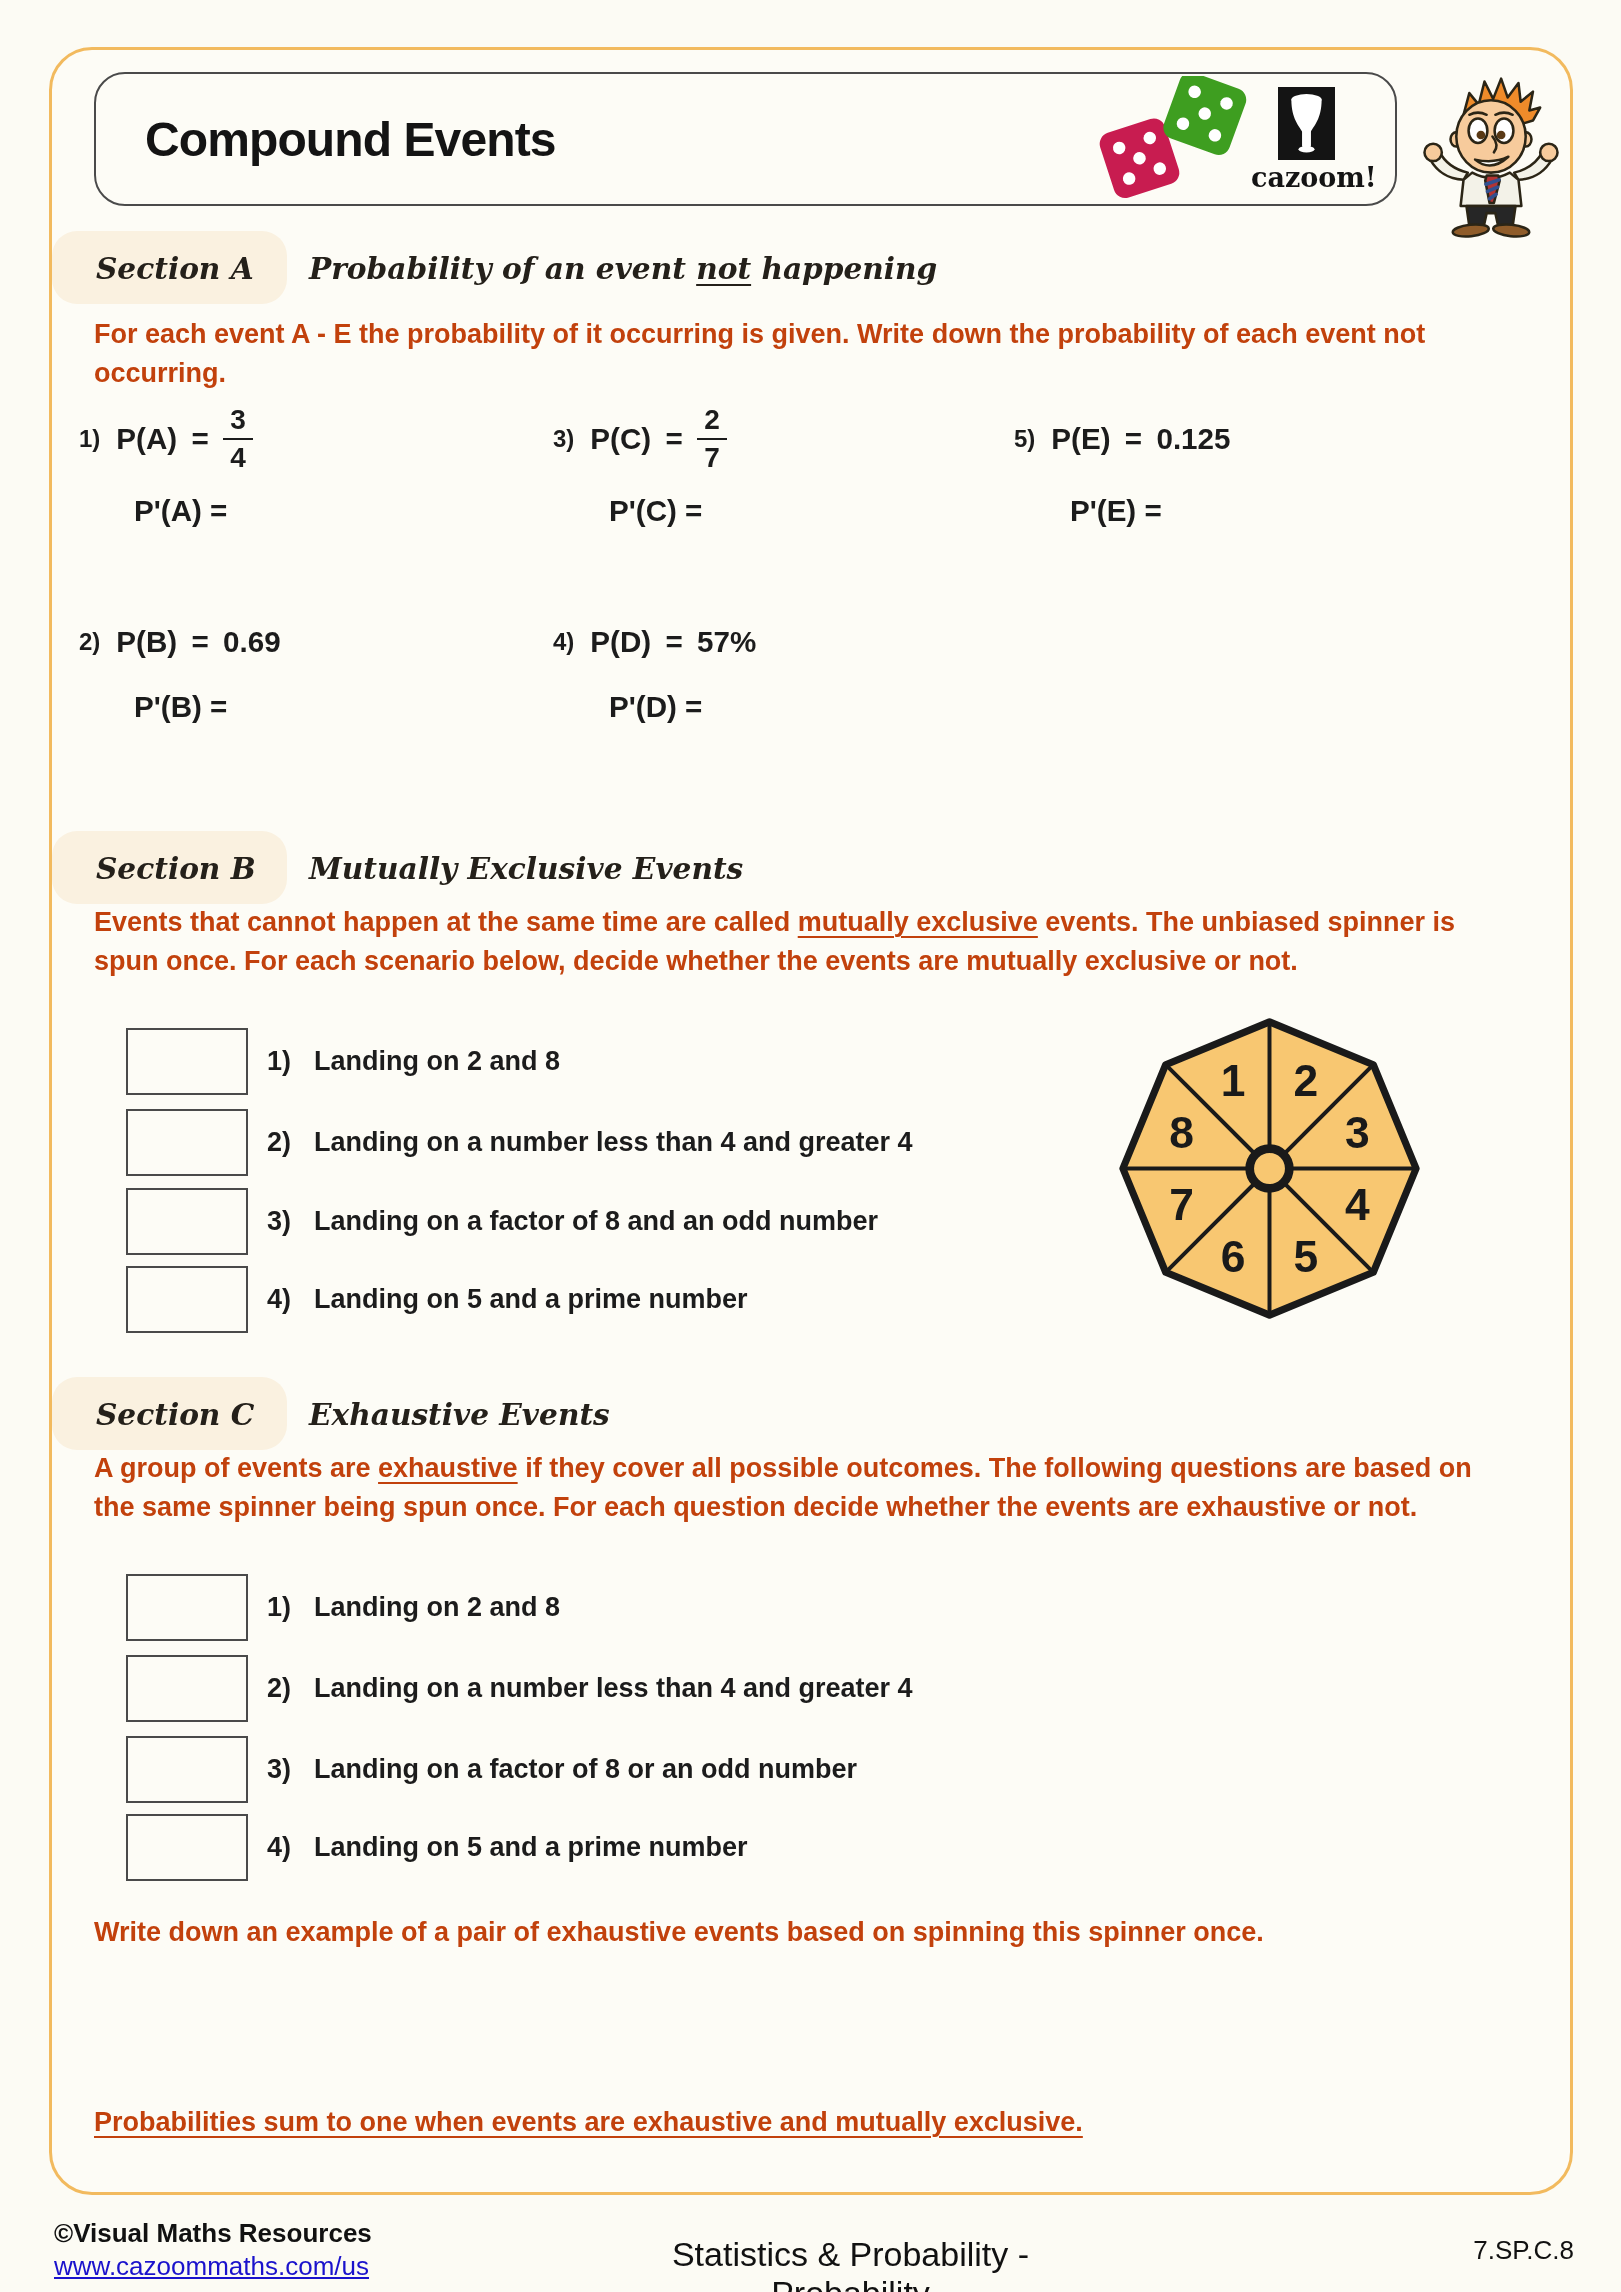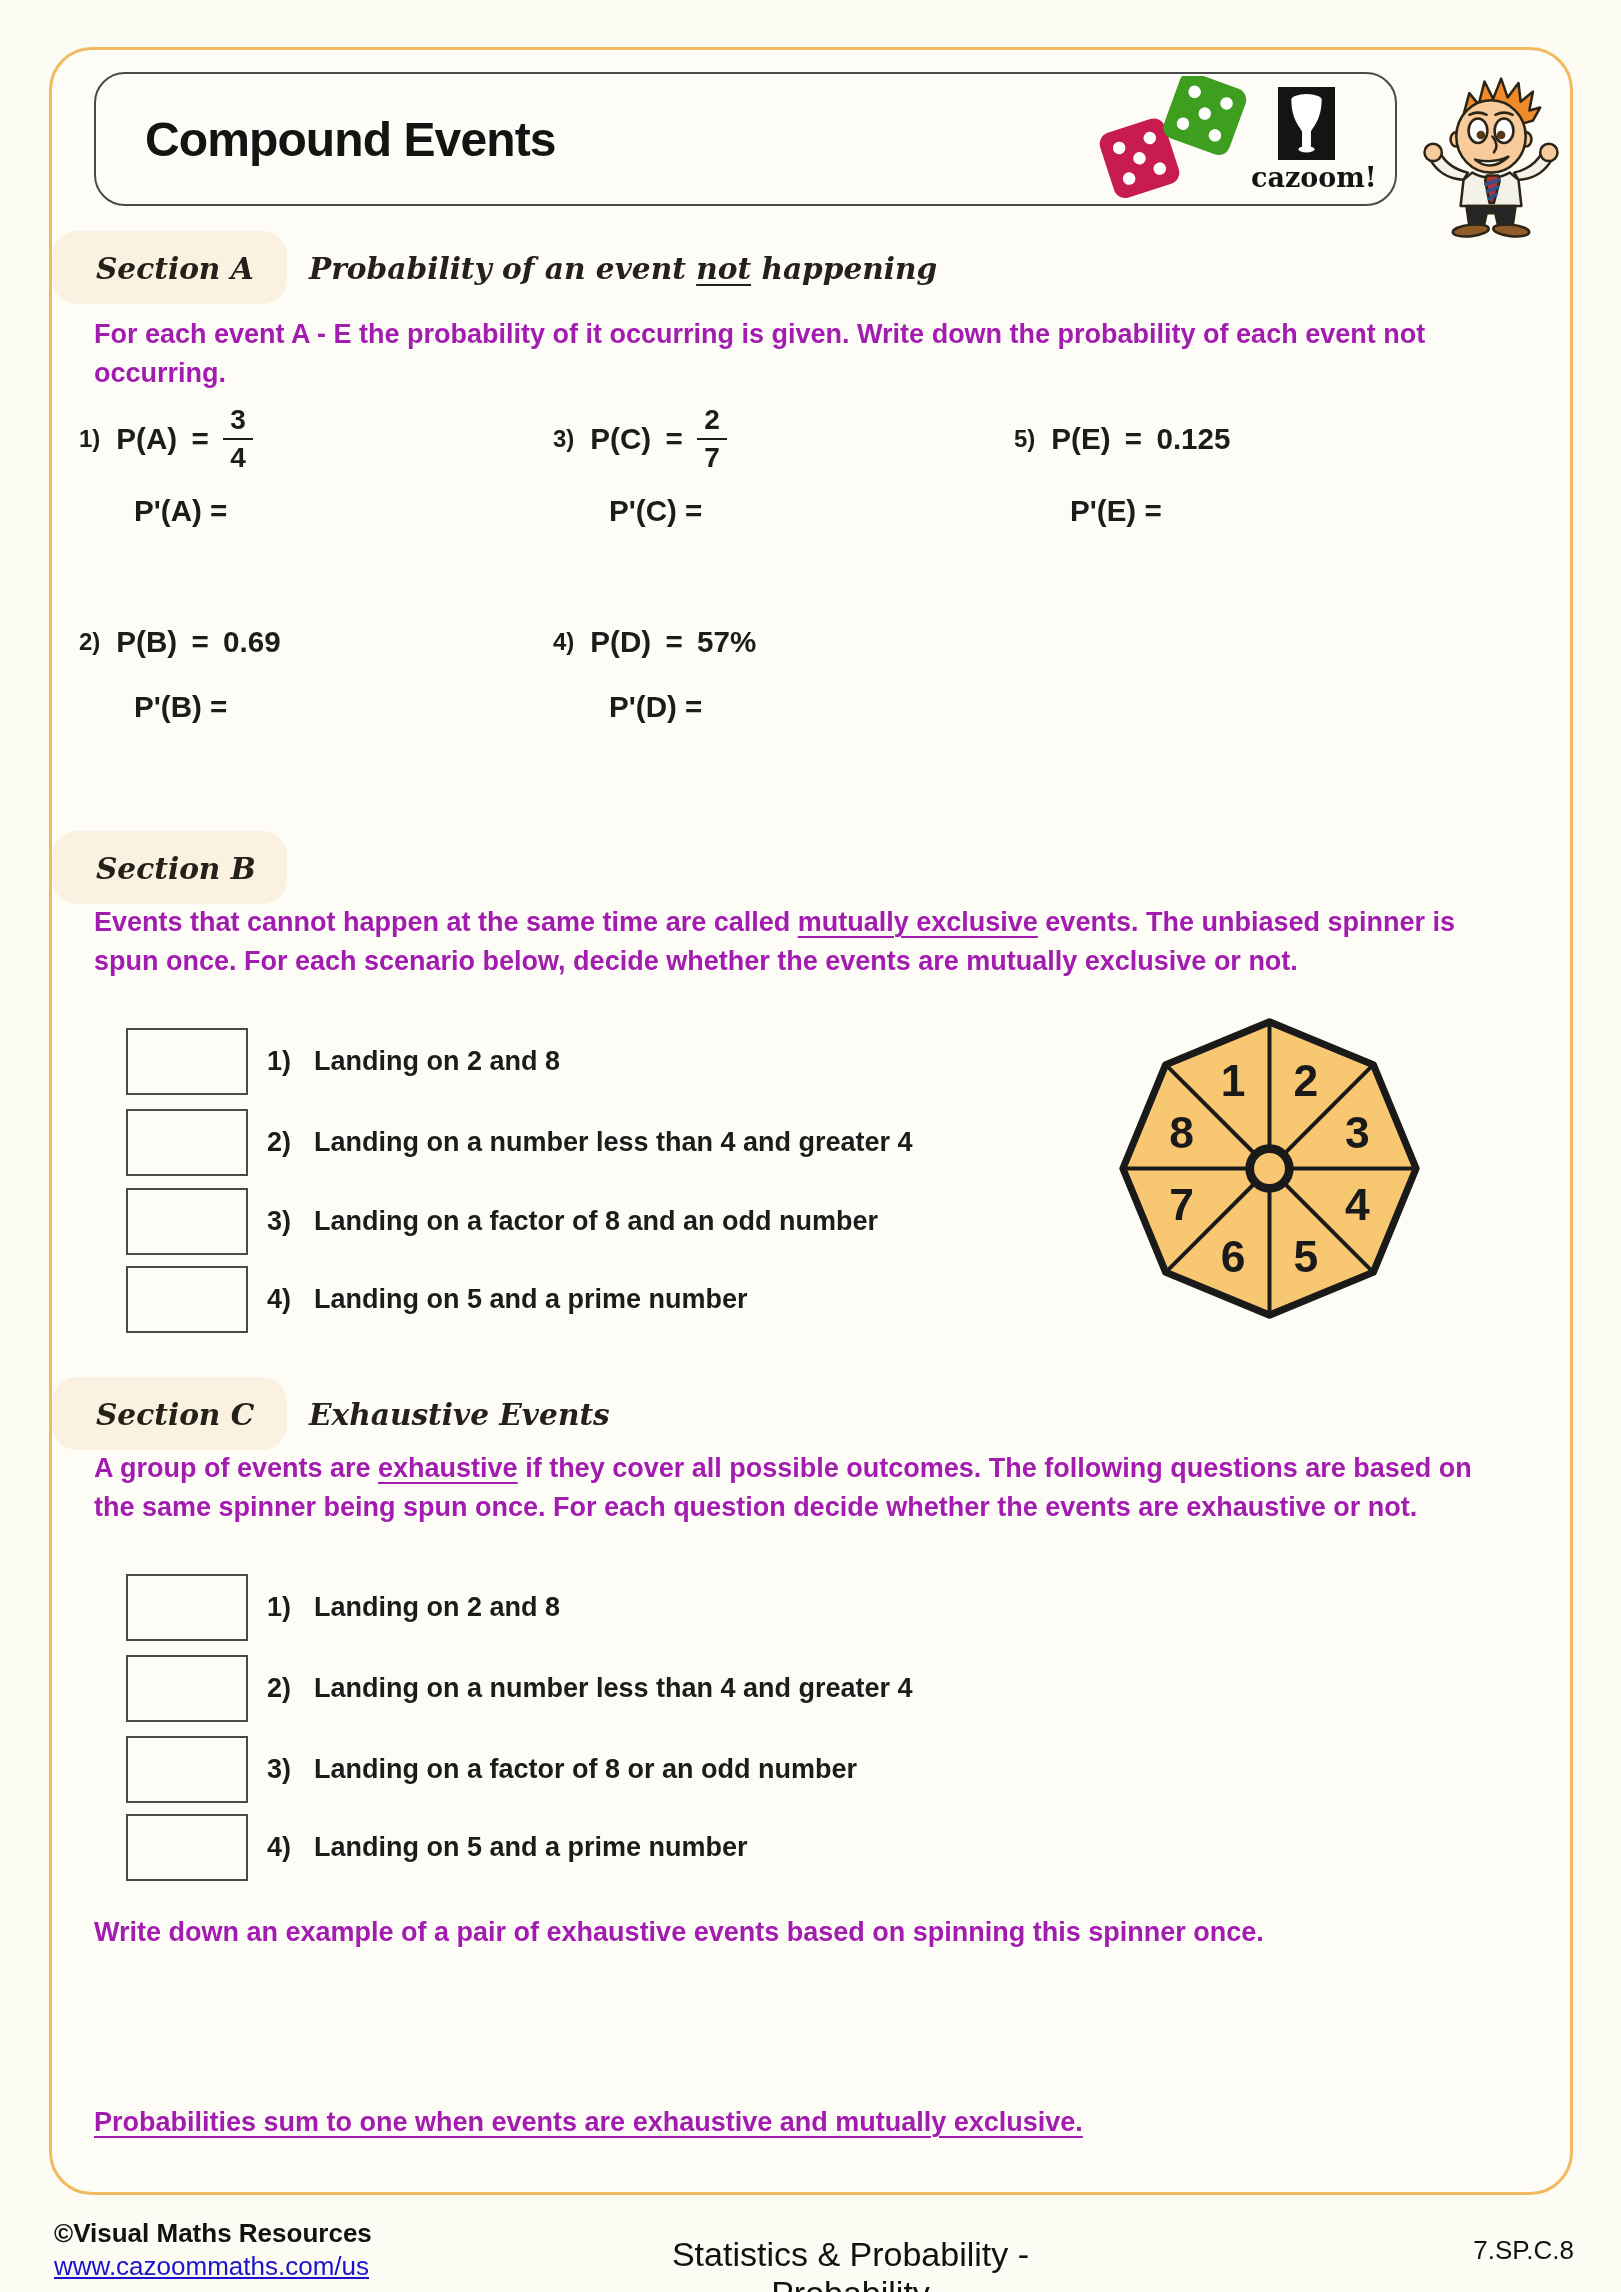--- a/index.html
+++ b/index.html
@@ -17,21 +17,21 @@
   .abs { position: absolute; }
 
   .sec-label-bg { position: absolute; left: 52px; width: 235px; height: 73px;
     background: #faf1e0; border-radius: 25px; }
   .sec-label-text { position: absolute; font-family: "DejaVu Serif", serif; font-style: italic;
     font-weight: bold; font-size: 29.6px; color: #24201a; }
   .sec-heading { position: absolute; left: 309px; font-family: "DejaVu Serif", serif;
     font-style: italic; font-weight: bold; font-size: 29.6px; color: #24201a; white-space: nowrap; }
   .u { text-decoration: underline; text-decoration-thickness: 1.8px; text-underline-offset: 4.5px; }
 
-  .body-text { position: absolute; font-weight: bold; font-size: 27px; line-height: 39px; color: #a21caf; }
+  .body-text { position: absolute; font-weight: bold; font-size: 27px; line-height: 39px; color: #c2410c; }
 
   .prob-row { position: absolute; display: flex; align-items: center; height: 90px; }
   .prob-row.short { height: 43px; }
   .q-num { font-size: 24px; font-weight: bold; margin-right: 16px; }
   .p-expr { font-size: 29.6px; font-weight: bold; text-align: right; }
   .p-eq { font-size: 29.6px; font-weight: bold; margin: 0 14.3px; }
   .p-val { font-size: 29.6px; font-weight: bold; }
   .frac { display: inline-block; text-align: center; font-weight: bold; font-size: 28px; line-height: 1.1; }
   .frac .fnum { display: block; padding: 0 7.2px 2.7px; }
   .frac .fden { display: block; border-top: 2.7px solid #1c1c1c; padding: 2.7px 7.2px 0; }
@@ -165,20 +165,21 @@
     <span class="p-expr">P(D)</span>
     <span class="p-eq">=</span>
     <span class="p-val">57%</span>
   </div>
 
   <div class="answer-label" style="left:134px; top:690px">P'(B) =</div>
   <div class="answer-label" style="left:609px; top:690px">P'(D) =</div>
 
   <div class="sec-label-bg" style="top:831px"></div>
   <div class="sec-label-text" style="left:96px; top:851px">Section B</div>
+  <div class="sec-heading" style="top:851px">Mutually Exclusive Events</div>
 
   <div class="body-text" style="left:94px; top:903px; width:1415px"><span>Events that cannot happen at the same time are called </span><span class="u">mutually exclusive</span><span> events. The unbiased spinner is spun once. For each scenario below, decide whether the events are mutually exclusive or not.</span></div>
 
   <div class="ansbox" style="top:1028px"></div>
   <div class="ansbox" style="top:1109px"></div>
   <div class="ansbox" style="top:1188px"></div>
   <div class="ansbox" style="top:1266px"></div>
 
   <div class="q-row" style="top:1028px">
     <span class="qn">1)</span>

